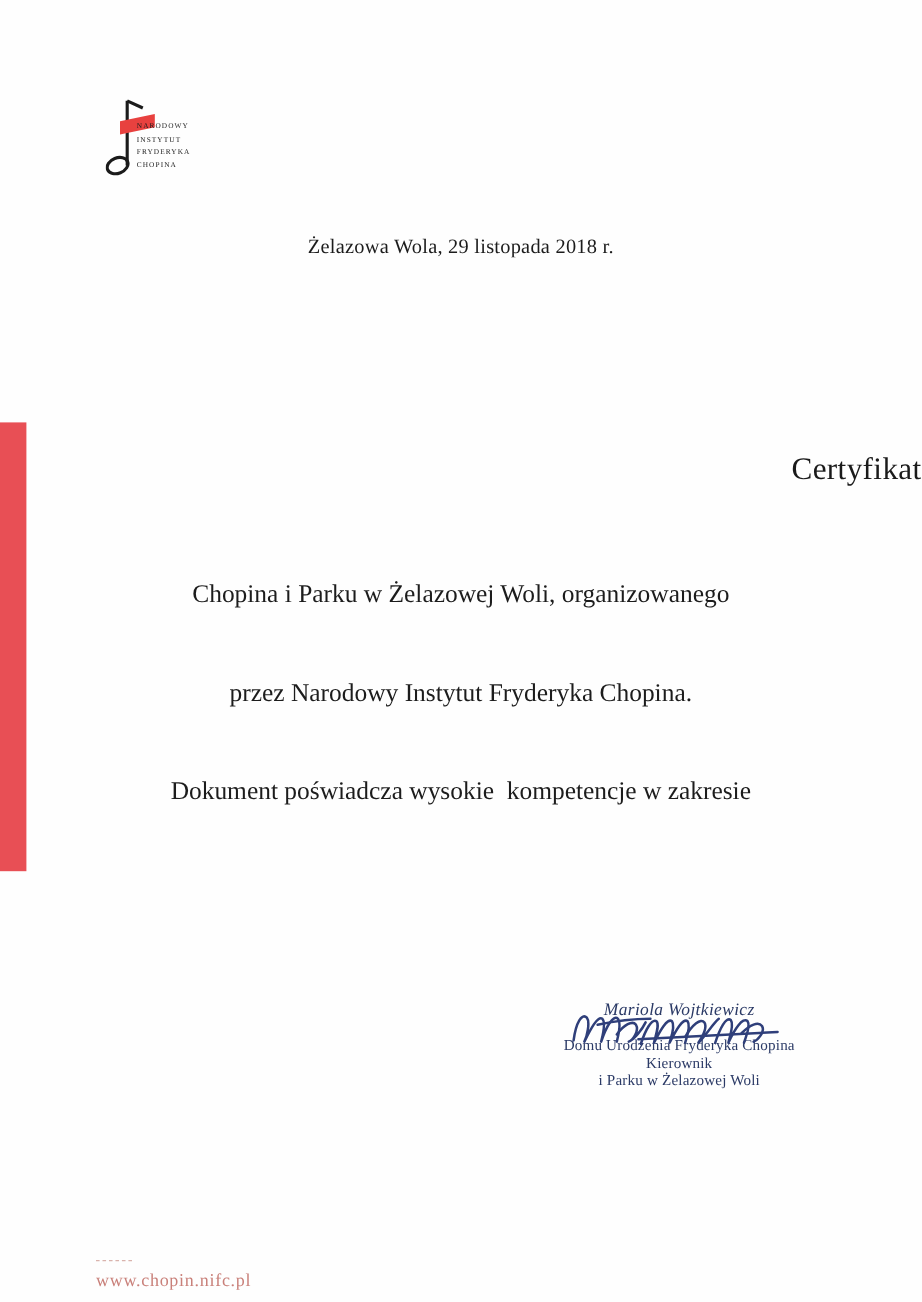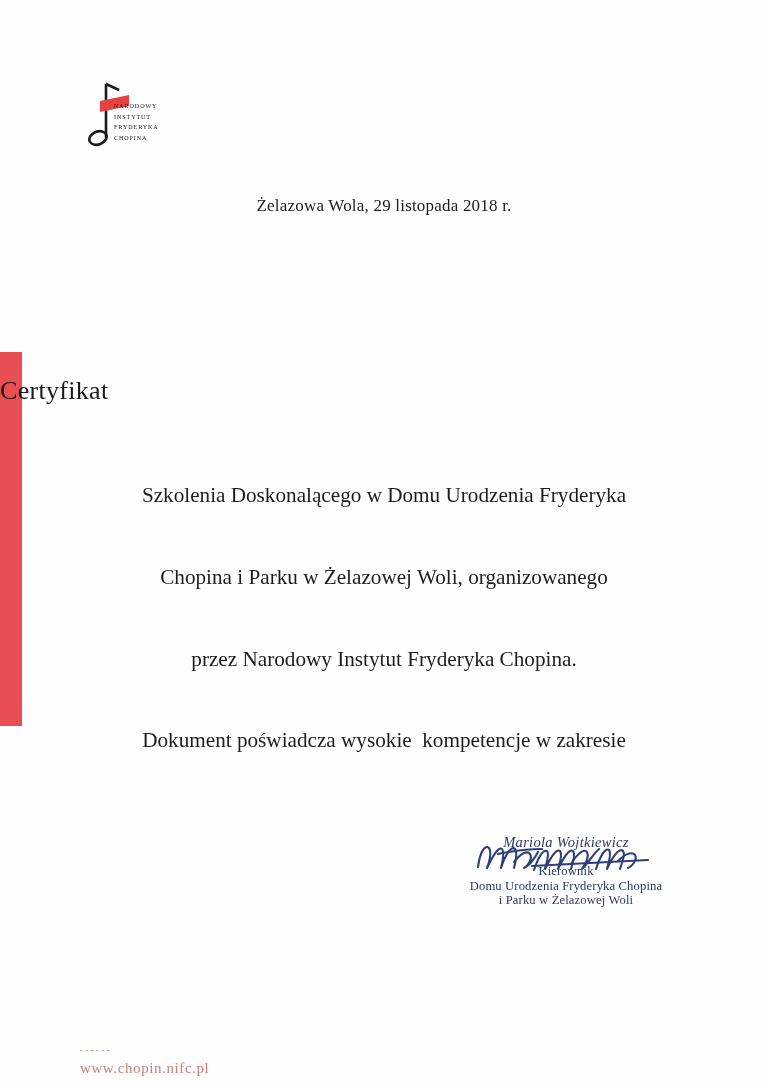--- a/index.html
+++ b/index.html
@@ -75,21 +75,21 @@
     letter-spacing: 0.2px;
     color: #1c1c1c;
   }
 
   
   .cert-title {
     position: absolute;
     left: 0;
     right: 0;
     top: 376px;
-    text-align: left;
+    text-align: right;
     font-size: 26px;
     letter-spacing: 0.3px;
     color: #1a1a1a;
   }
 
   
   .cert-body {
     position: absolute;
     left: 64px;
     width: 640px;
@@ -204,21 +204,20 @@
       <div>Fryderyka</div>
       <div>Chopina</div>
     </div>
   </div>
 
   <div class="date-line">Żelazowa Wola, 29 listopada 2018 r.</div>
 
   <div class="cert-title">Certyfikat</div>
 
   <div class="cert-body">
-    <span class="ln">Szkolenia Doskonalącego w Domu Urodzenia Fryderyka</span>
     <span class="ln">Chopina i Parku w Żelazowej Woli, organizowanego</span>
     <span class="ln">przez Narodowy Instytut Fryderyka Chopina.</span>
     <span class="ln">Dokument poświadcza wysokie  kompetencje w zakresie</span>
   </div>
 
 
 
   <div class="sig-block">
     <div class="sig-name">Mariola Wojtkiewicz</div>
     <svg class="sig-scrawl" viewBox="0 0 190 34">
@@ -230,22 +229,22 @@
                  C91 19, 97 8, 101 11 C104 15, 100 25, 99 29"></path>
         <path d="M99 24 C105 14, 112 8, 115 12 C118 17, 112 26, 110 29 C116 23, 123 12, 127 9"></path>
         <path d="M124 29 C128 17, 133 7, 137 10 C140 14, 136 24, 135 29 C140 18, 147 7, 151 11
                  C154 15, 149 25, 148 29"></path>
         <path d="M146 21 C153 14, 160 11, 163 15 C166 20, 159 27, 156 28"></path>
         <path d="M60 26 L176 20"></path>
         <path d="M26 14 C40 11, 56 9, 70 9"></path>
       </g>
     </svg>
     <div class="sig-role">
+      <div>Domu Urodzenia Fryderyka Chopina</div>
       <div>Kierownik</div>
-      <div>Domu Urodzenia Fryderyka Chopina</div>
       <div>i Parku w Żelazowej Woli</div>
     </div>
   </div>
 
   <div class="footer">
     <div class="footer-rule"></div>
     <div class="footer-url">www.chopin.nifc.pl</div>
   </div>
 
 </div>

